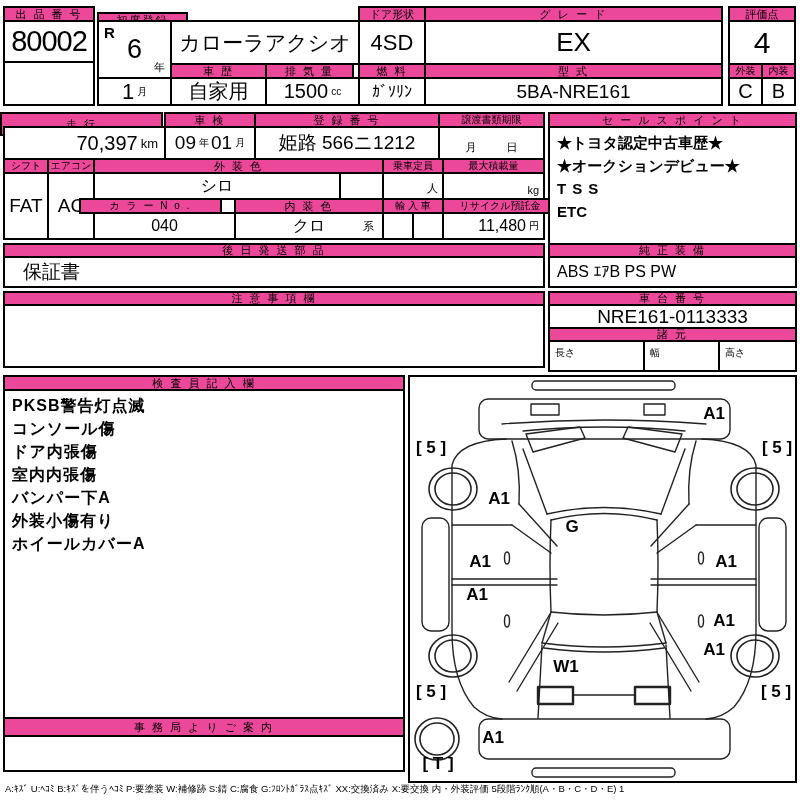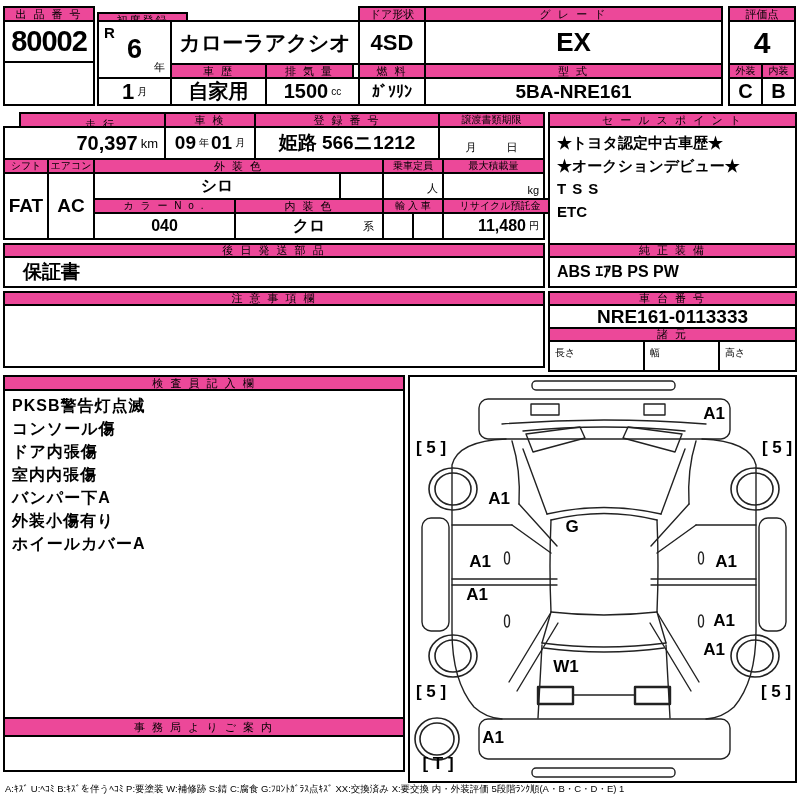--- a/index.html
+++ b/index.html
@@ -2,21 +2,21 @@
 <html><head>
 <meta charset="utf-8">
 <style>
   html,body{margin:0;padding:0;background:#fff;}
   #sheet{position:relative;width:800px;height:800px;background:#fff;
          font-family:"Liberation Sans", sans-serif;color:#000;overflow:hidden;}
   .c{position:absolute;box-sizing:border-box;border:2px solid #000;background:#fff;
      display:flex;align-items:center;justify-content:center;}
   .h{background:#ec4899;font-size:11px;font-weight:normal;letter-spacing:2px;white-space:nowrap;}
   .h.sm{font-size:10px;letter-spacing:0;}
-  .b{font-weight:bold;}
+  .b{font-weight:normal;}
   .left{justify-content:flex-start;}
   .right{justify-content:flex-end;}
   .top{align-items:flex-start;}
   .bot{align-items:flex-end;}
   .unit{font-size:10px;font-weight:normal;margin-left:3px;}
   .lines{flex-direction:column;align-items:flex-start;justify-content:flex-start;
          padding:3px 7px;font-weight:bold;}
   .lines div{line-height:23px;white-space:nowrap;}
   #legend{position:absolute;left:5px;top:783px;width:792px;font-size:9.5px;white-space:nowrap;letter-spacing:0;}
   svg text{font-family:"Liberation Sans", sans-serif;}
@@ -60,21 +60,21 @@
   <div class="c h" style="left:424px;top:63px;width:299px;height:16px">型 式</div>
   <div class="c b" style="left:424px;top:77px;width:299px;height:29px;font-size:19px">5BA-NRE161</div>
 
   <div class="c h" style="left:728px;top:6px;width:68px;height:16px;letter-spacing:0">評価点</div>
   <div class="c b" style="left:728px;top:20px;width:68px;height:45px;font-size:30px">4</div>
   <div class="c h sm" style="left:728px;top:63px;width:35px;height:16px">外装</div>
   <div class="c h sm" style="left:761px;top:63px;width:35px;height:16px">内装</div>
   <div class="c b" style="left:728px;top:77px;width:35px;height:29px;font-size:20px">C</div>
   <div class="c b" style="left:761px;top:77px;width:35px;height:29px;font-size:20px">B</div>
 
-  <div class="c h" style="left:19px;top:112px;width:163px;height:24px">走 行</div>
+  <div class="c h" style="left:0;top:112px;width:163px;height:24px">走 行</div>
   <div class="c right" style="left:3px;top:126px;width:163px;height:34px;padding-right:6px">
     <span class="b" style="font-size:20px">70,397</span>
     <span class="unit b" style="font-size:13px">km</span>
   </div>
   <div class="c h" style="left:164px;top:112px;width:92px;height:16px">車 検</div>
   <div class="c" style="left:164px;top:126px;width:92px;height:34px">
     <span class="b" style="font-size:19px">09</span>
     <span class="unit">年</span>
     <span class="b" style="font-size:19px;margin-left:2px">01</span>
     <span class="unit">月</span>
@@ -93,21 +93,21 @@
   <div class="c b" style="left:47px;top:172px;width:48px;height:68px;font-size:19px">AC</div>
 
   <div class="c h" style="left:93px;top:158px;width:291px;height:16px">外 装 色</div>
   <div class="c b" style="left:93px;top:172px;width:248px;height:28px;font-size:16px">シロ</div>
   <div class="c" style="left:339px;top:172px;width:45px;height:28px"></div>
   <div class="c h sm" style="left:382px;top:158px;width:62px;height:16px">乗車定員</div>
   <div class="c right bot" style="left:382px;top:172px;width:62px;height:28px;font-size:11px;padding:0 4px 2px 0">人</div>
   <div class="c h sm" style="left:442px;top:158px;width:103px;height:16px">最大積載量</div>
   <div class="c right bot" style="left:442px;top:172px;width:103px;height:28px;font-size:11px;padding:0 4px 2px 0">kg</div>
 
-  <div class="c h sm" style="left:93px;top:198px;width:143px;height:16px;letter-spacing:2px">カ ラ ー N o .</div>
+  <div class="c h sm" style="left:79px;top:198px;width:143px;height:16px;letter-spacing:2px">カ ラ ー N o .</div>
   <div class="c b" style="left:93px;top:212px;width:143px;height:28px;font-size:16px">040</div>
   <div class="c h" style="left:234px;top:198px;width:150px;height:16px">内 装 色</div>
   <div class="c" style="left:234px;top:212px;width:150px;height:28px">
     <span class="b" style="font-size:16px">クロ</span>
     <span style="position:absolute;right:8px;font-size:11px">系</span>
   </div>
   <div class="c h sm" style="left:382px;top:198px;width:62px;height:16px">輸 入 車</div>
   <div class="c" style="left:382px;top:212px;width:32px;height:28px"></div>
   <div class="c" style="left:412px;top:212px;width:32px;height:28px"></div>
   <div class="c h sm" style="left:442px;top:198px;width:116px;height:16px">リサイクル預託金</div>

